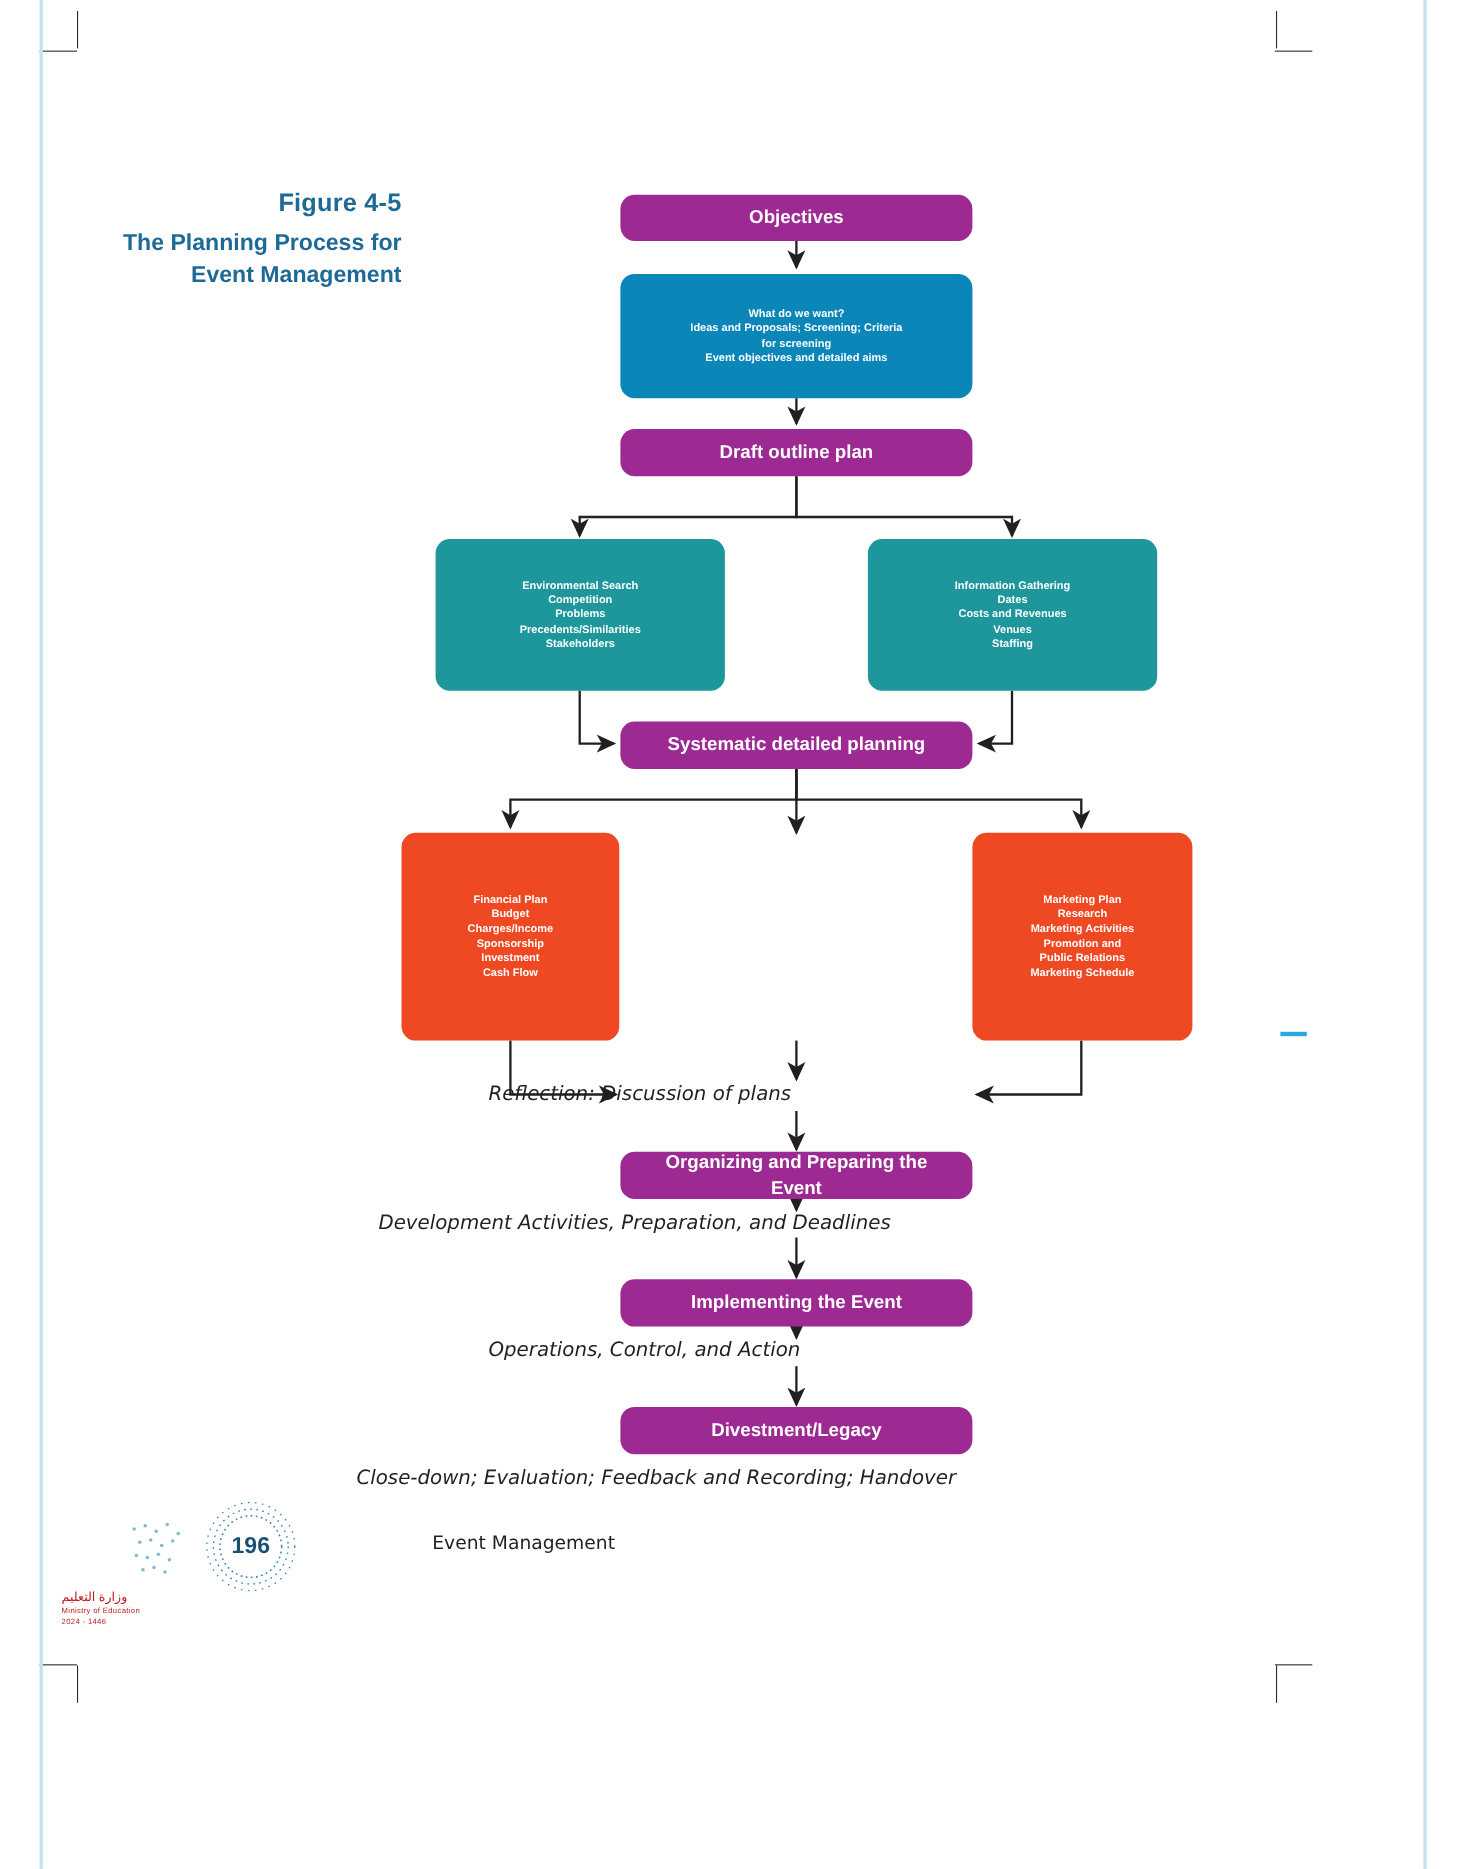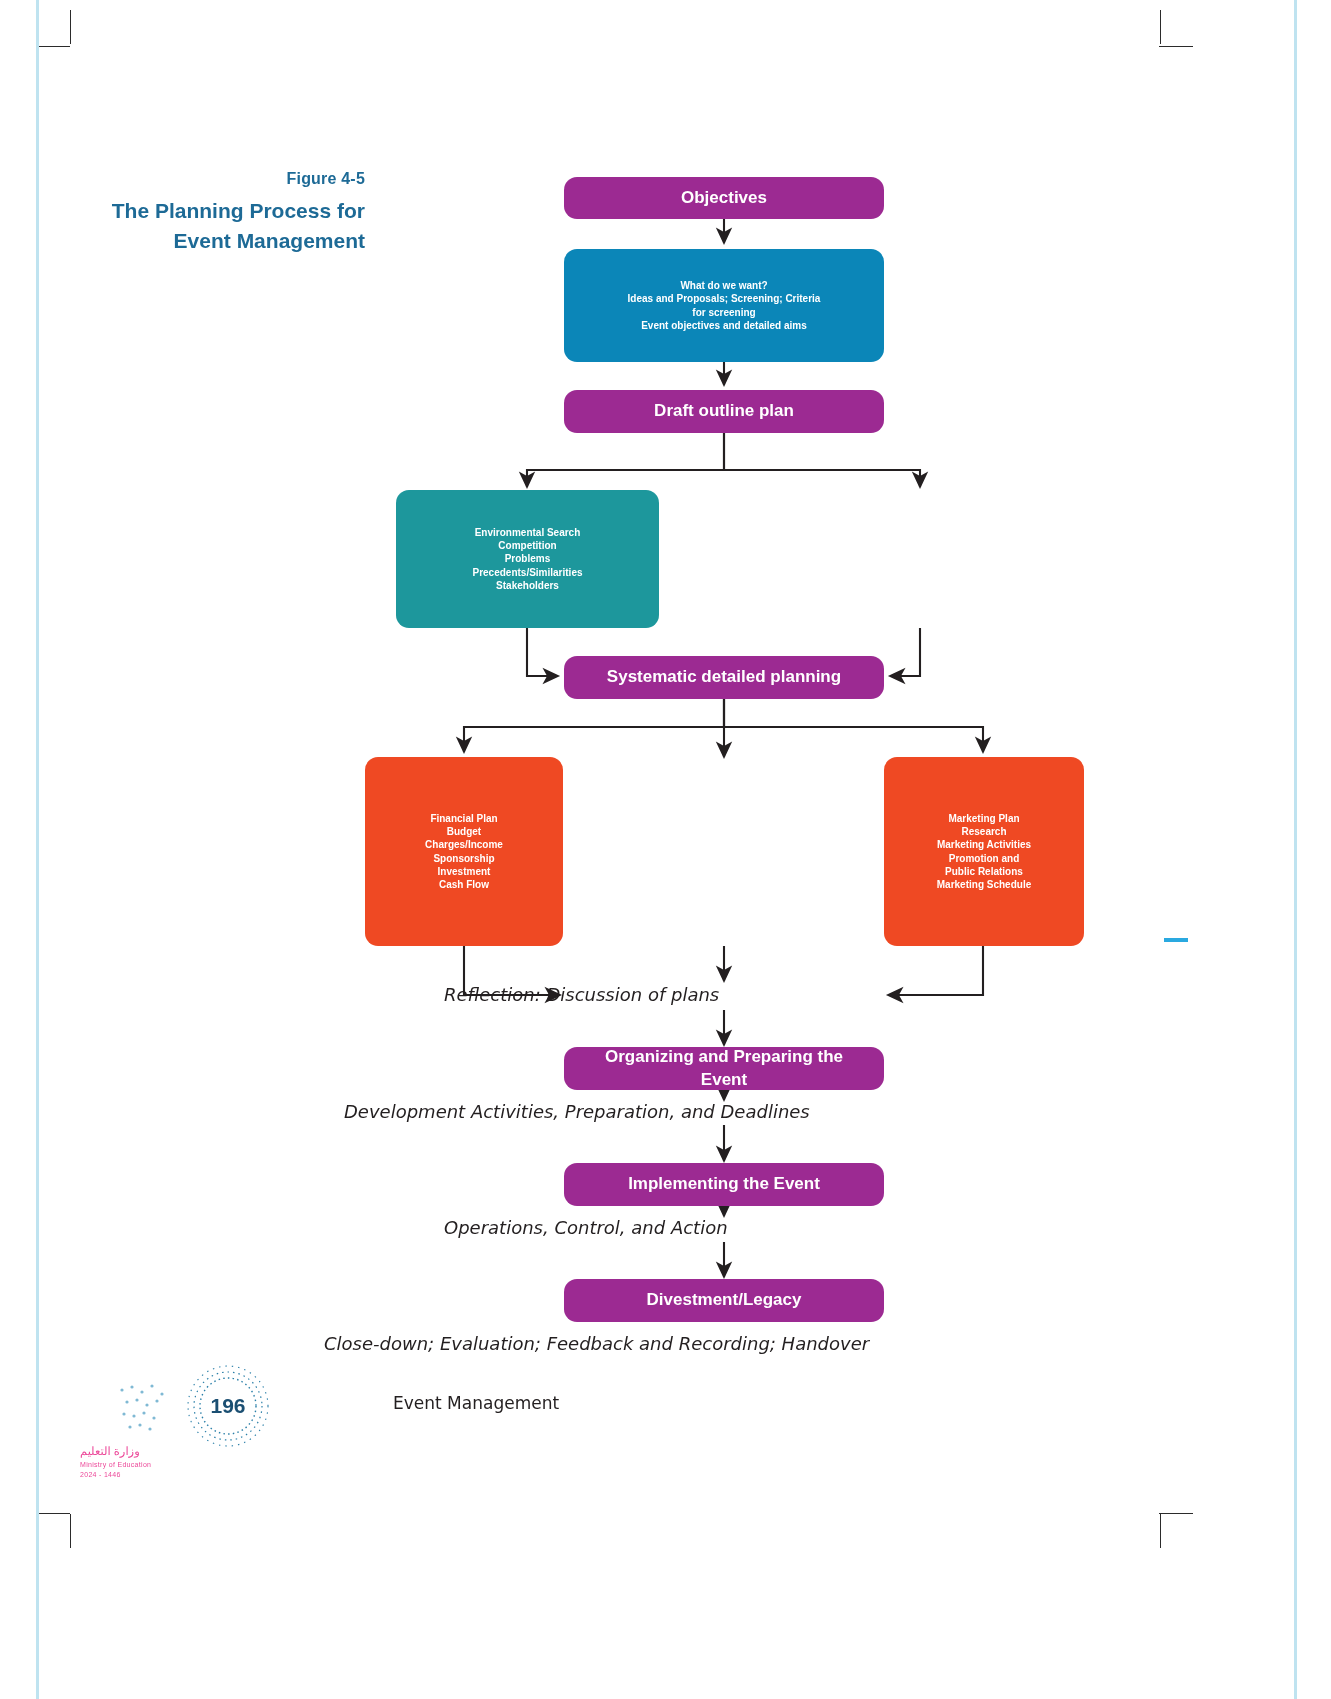--- a/index.html
+++ b/index.html
@@ -26,21 +26,21 @@
   #figure-caption {
     position: absolute;
     left: 100px;
     top: 168px;
     width: 265px;
     text-align: right;
     color: #1d6a96;
     font-weight: bold;
     line-height: 1.42;
   }
-  #figure-caption .fig-num { font-size: 16px; display: block; letter-spacing: .2px; }
+  #figure-caption .fig-num { font-size: 23px; display: block; letter-spacing: .2px; }
   #figure-caption .fig-title { font-size: 21px; display: block; margin-top: 5px; }
 
   
   #flow { position: absolute; left: 0; top: 0; width: 1331px; height: 1699px; }
   #connectors { position: absolute; left: 0; top: 0; }
 
   .node {
     position: absolute;
     box-sizing: border-box;
     display: flex;
@@ -95,24 +95,24 @@
   #footer-running-head {
     position: absolute;
     left: 393px;
     top: 1393px;
     font-size: 17px;
     color: #231f20;
     font-family: "DejaVu Sans", sans-serif;
   }
   #ministry-logo {
     position: absolute;
-    left: 80px;
+    left: 56px;
     top: 1444px;
     width: 120px;
-    color: #ec4899;
+    color: #b91c1c;
   }
   #ministry-logo .ar { font-size: 11.5px; letter-spacing: .5px; display: block; }
   #ministry-logo .en { font-size: 7px; letter-spacing: .3px; display: block; margin-top: 3px; }
   #ministry-logo .en2 { font-size: 7px; letter-spacing: .3px; display: block; margin-top: 3px; }
   .dotmap { position: absolute; left: 118px; top: 1380px; }
 </style>
 </head>
 <body>
 
 <div class="crop v" style="left:70px; top:10px;"></div>
@@ -190,20 +190,27 @@
   </div>
 
   <div class="node teal multi" style="left:396px; top:490px; width:263px; height:138px;">
     <span>Environmental Search
 Competition
 Problems
 Precedents/Similarities
 Stakeholders</span>
   </div>
 
+  <div class="node teal multi" style="left:789px; top:490px; width:263px; height:138px;">
+    <span>Information Gathering
+Dates
+Costs and Revenues
+Venues
+Staffing</span>
+  </div>
 
   <div class="node orange multi" style="left:365px; top:757px; width:198px; height:189px;">
     <span>Financial Plan
 Budget
 Charges/Income
 Sponsorship
 Investment
 Cash Flow</span>
   </div>
 

